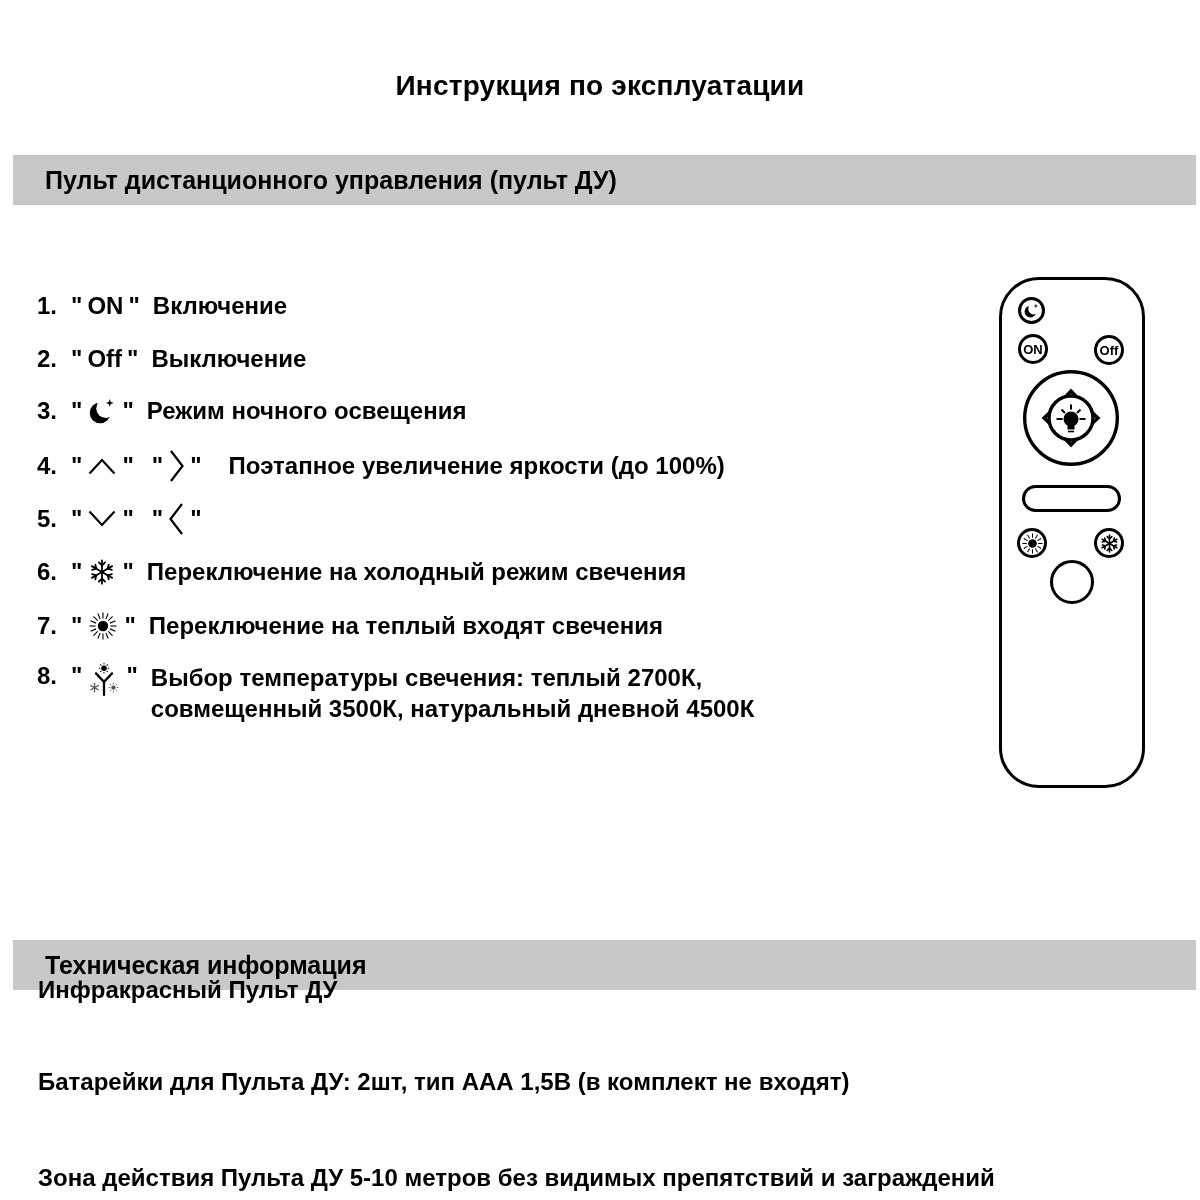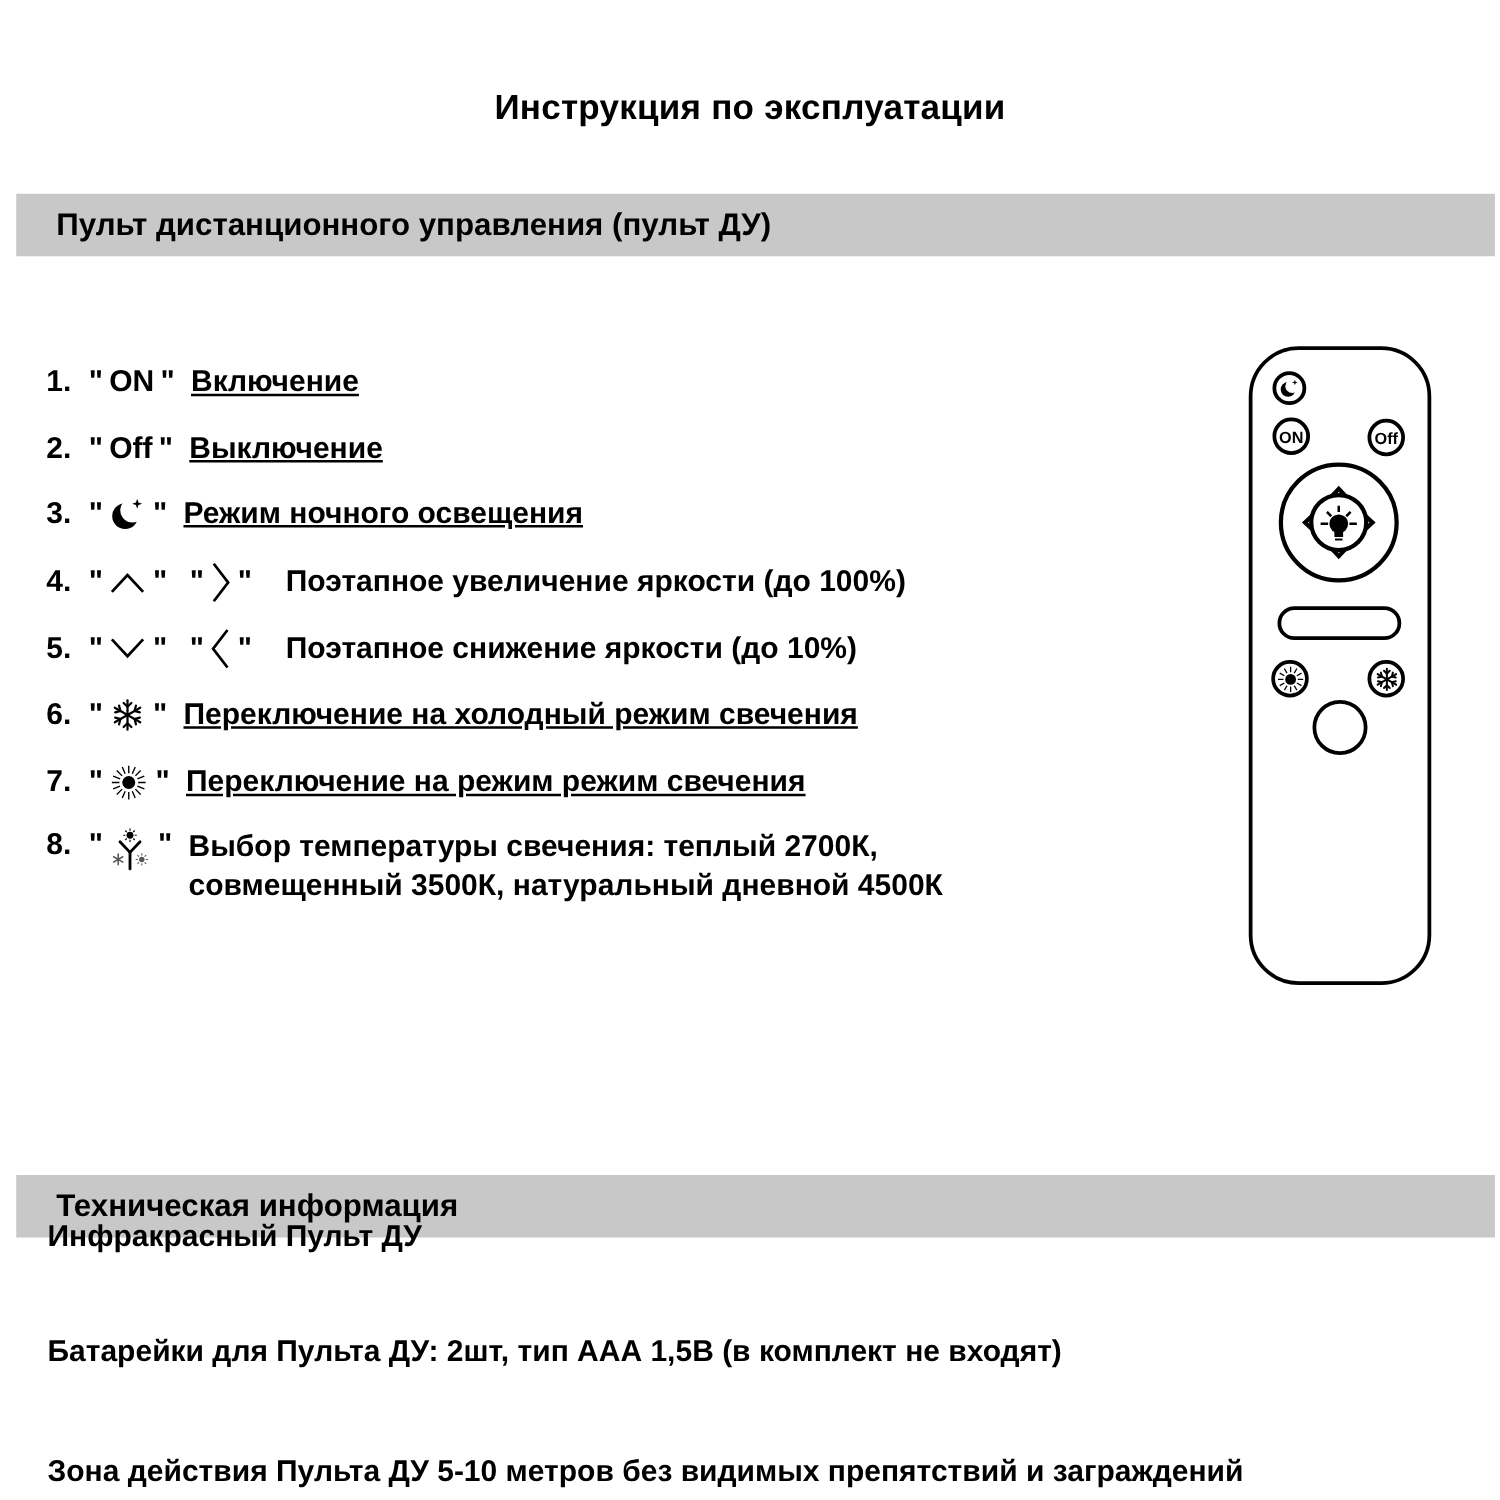--- a/index.html
+++ b/index.html
@@ -20,21 +20,21 @@
   #banner-tech  { top:940px; }
 
   .row {
     position:absolute; left:37px; display:flex; align-items:center;
     font-size:24px; white-space:nowrap;
   }
   .row .num { margin-right:9px; }
   .row .q   { margin:0 5px; }
   .grp { display:inline-flex; align-items:center; }
   .grp + .grp { margin-left:8px; }
-  .desc  { margin-left:8px;text-decoration:underline; }
+  .desc  { margin-left:8px; }
   .desc-wide { margin-left:22px;text-align:center; }
   .desc-block { margin-left:8px; line-height:31px; white-space:normal; }
   .icon { display:inline-flex; align-items:center; justify-content:center; }
 
   
   .remote {
     position:absolute; left:999px; top:277px; width:140px; height:505px;
     border:3px solid #000; border-radius:40px; background:#fff;
   }
   .rc { position:absolute; box-sizing:border-box; border:3px solid #000;
@@ -130,21 +130,20 @@
   </span>
   <span class="grp">
     <span class="q">"</span>
     <span class="icon">
       <svg width="17" height="38" viewBox="0 0 17 38">
           <polyline points="14,4 2.5,19 14,34" fill="none" stroke="#000" stroke-width="2.2"></polyline>
         </svg>
     </span>
     <span class="q">"</span>
   </span>
-  <span class="desc-wide">Поэтапное снижение яркости (до 10%)</span>
 </div>
 
 <div class="row" style="top:557px">
   <span class="num">6.</span>
   <span class="q">"</span>
   <span class="icon">
     <svg viewBox="0 0 32 32" width="30" height="30">
       <g stroke="#000" stroke-width="1.9" fill="none" stroke-linecap="round">
         <g>
             <line x1="16" y1="16" x2="16" y2="3.5"></line>
@@ -197,21 +196,21 @@
         <line x1="16" y1="2.5" x2="16" y2="8.5" transform="rotate(225 16 16)"></line>
         <line x1="16" y1="2.5" x2="16" y2="8.5" transform="rotate(247.5 16 16)"></line>
         <line x1="16" y1="2.5" x2="16" y2="8.5" transform="rotate(270 16 16)"></line>
         <line x1="16" y1="2.5" x2="16" y2="8.5" transform="rotate(292.5 16 16)"></line>
         <line x1="16" y1="2.5" x2="16" y2="8.5" transform="rotate(315 16 16)"></line>
         <line x1="16" y1="2.5" x2="16" y2="8.5" transform="rotate(337.5 16 16)"></line>
       </g>
     </svg>
   </span>
   <span class="q">"</span>
-  <span class="desc">Переключение на режим режим свечения</span>
+  <span class="desc">Переключение на теплый входят свечения</span>
 </div>
 
 <div class="row" style="top:662px; align-items:flex-start;">
   <span class="num">8.</span>
   <span class="q">"</span>
   <span class="icon">
     <svg viewBox="0 0 36 38" width="34" height="36">
       <g stroke="#000" stroke-width="2.4" stroke-linecap="round">
         <line x1="18" y1="21" x2="18" y2="35"></line>
         <line x1="18" y1="21" x2="9.5" y2="12"></line>

